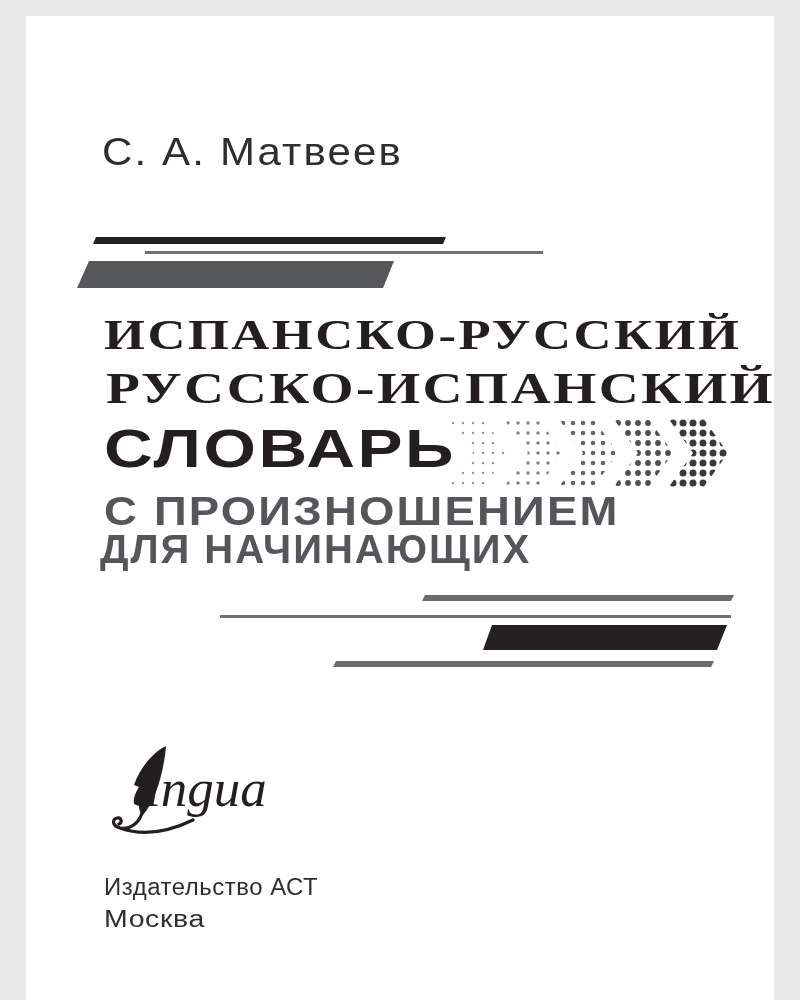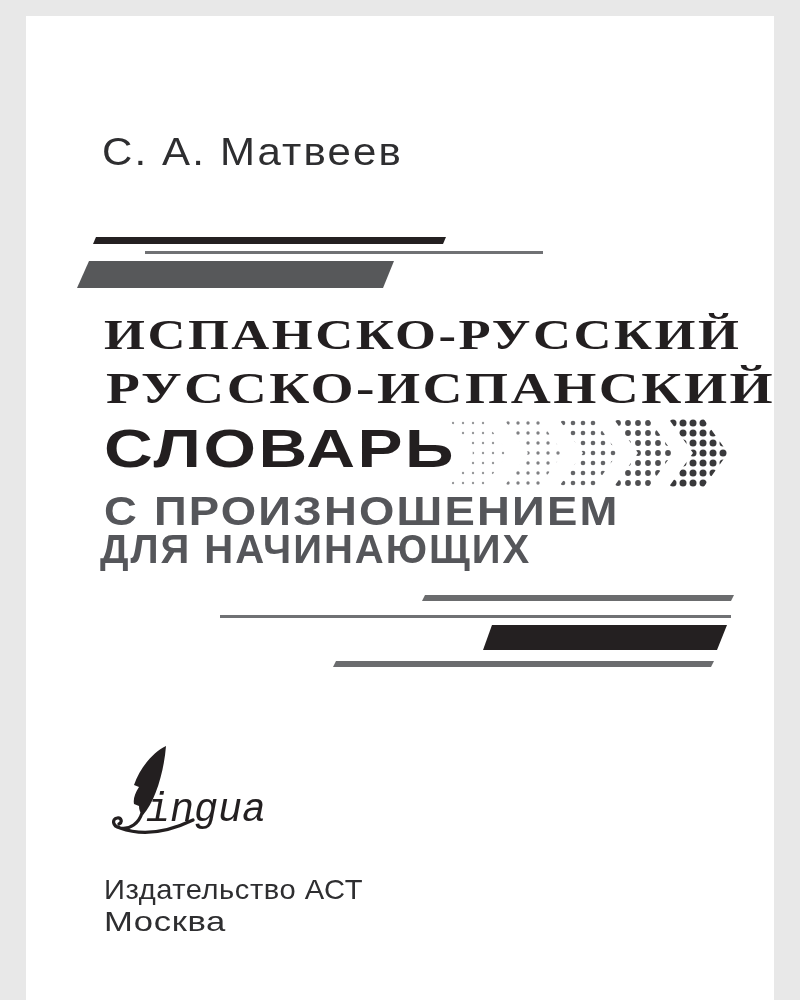--- a/index.html
+++ b/index.html
@@ -45,26 +45,26 @@
     font-weight:700;color:var(--subtitle_gray,#55565a);
     line-height:1;font-size:41px;letter-spacing:2px;
   }
   .subtitle-1{left:78px;top:475px;}
   .subtitle-2{left:74px;top:513px;}
 
   .dots-decor{left:422px;top:402px;}
 
   .logo{left:80px;top:726px;width:240px;height:100px;}
   .logo-script{
-    position:absolute;left:40px;top:49px;
-    font-family:Liberation Mono, monospace;font-style:italic;
-    font-size:40px;line-height:1;color:var(--ink,#231f20);
+    position:absolute;left:40px;top:20px;
+    font-family:Liberation Serif, serif;font-style:italic;
+    font-size:53px;line-height:1;color:var(--ink,#231f20);
   }
   .publisher{
-    font-size:28px;line-height:1.15;letter-spacing:0.5px;
+    font-size:23px;line-height:1.15;letter-spacing:0.5px;
     color:var(--text_dark,#2e2e30);
   }
   .pub-1{left:78px;top:858px;}
   .pub-2{left:78px;top:890px;text-align:center;}
 </style>
 </head>
 <body>
 
 <div class="page">
 

